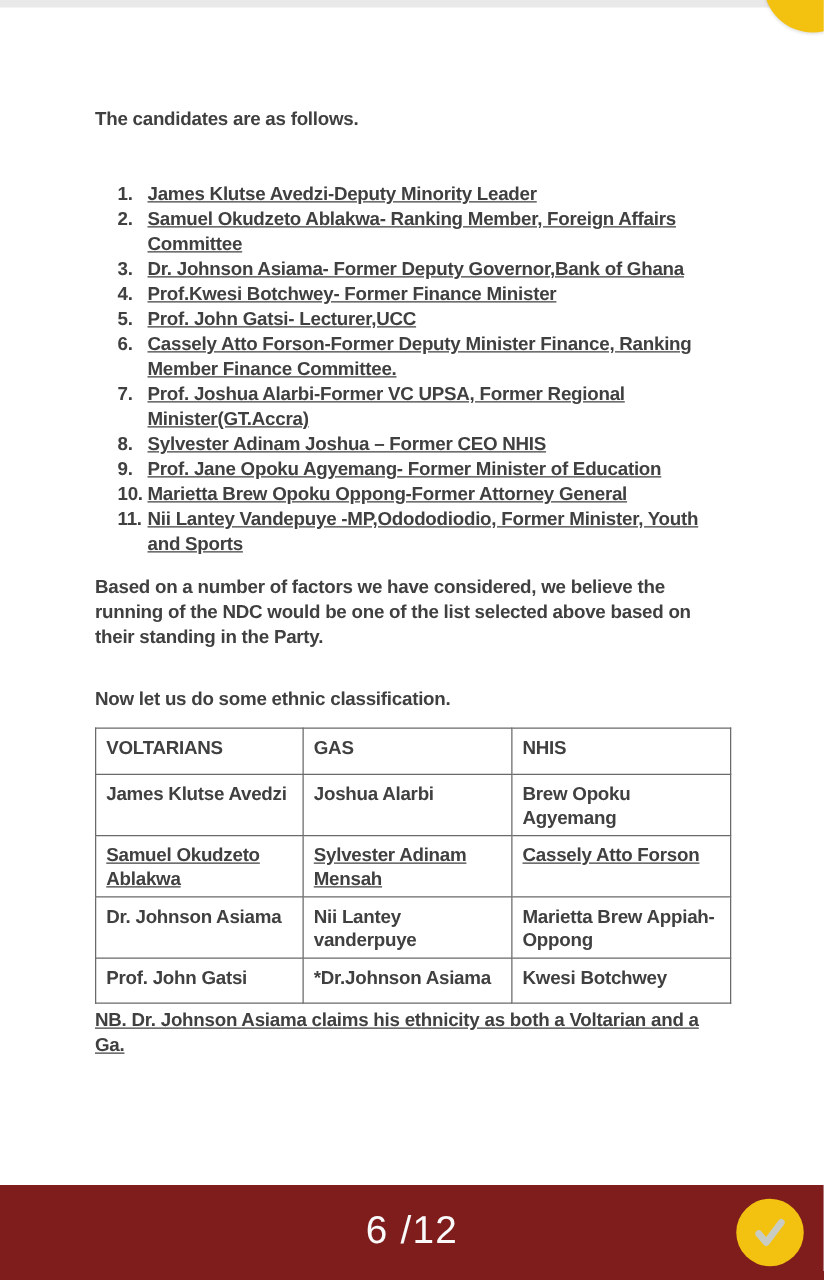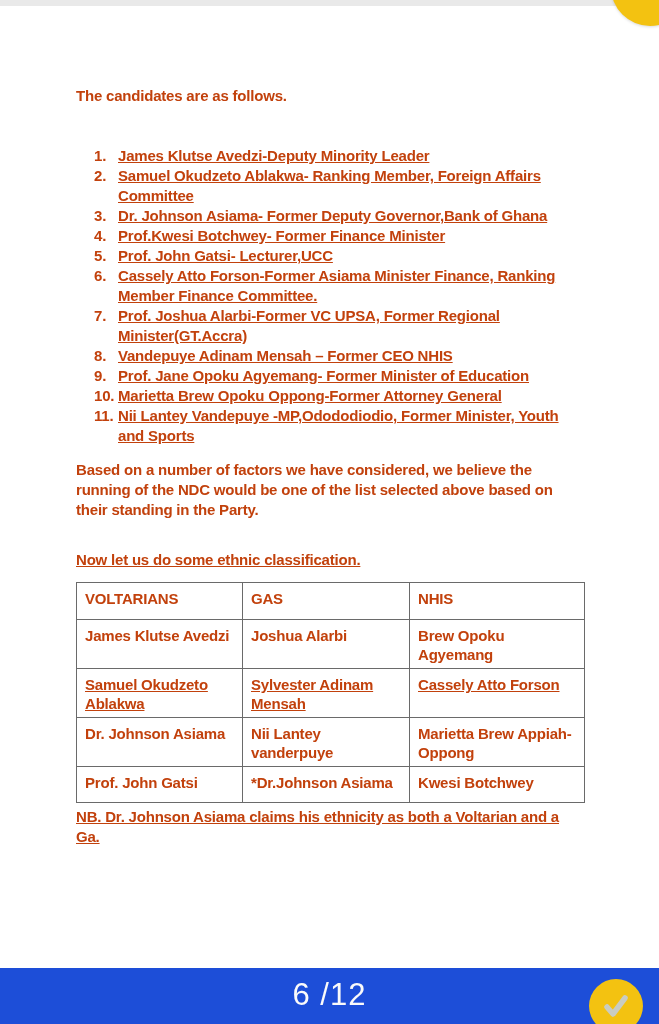--- a/index.html
+++ b/index.html
@@ -19,33 +19,33 @@
   .fab-top {
     position: absolute; left: 611px; top: -52px;
     width: 78px; height: 78px;
     border-radius: 50%;
     background: #F3C211;
     box-shadow: 0 1px 3px rgba(0,0,0,0.15);
   }
   .content {
     position: absolute; left: 76px; top: 86px;
     width: 510px;
-    color: #c2410c;
+    color: #404040;
     font-size: 15px;
     line-height: 20px;
     font-weight: 600;
     letter-spacing: -0.2px;
   }
   .intro { margin: 0 0 40px 0; }
   .clist { margin: 0; padding: 0; list-style: none; }
   .clist .li { display: flex; }
   .clist .num { flex: none; width: 24px; margin-left: 18px; }
   .clist .li-text { flex: 1; text-decoration: underline; }
   .para { margin: 14px 0 0 0; }
-  .ethnic-intro { margin: 30px 0 0 0; text-decoration: underline; }
+  .ethnic-intro { margin: 30px 0 0 0; }
   table.ethnic {
     border-collapse: collapse;
     margin-top: 12px;
     table-layout: fixed;
     width: 508px;
   }
   table.ethnic td, table.ethnic th {
     border: 1px solid #6a6a6a;
     vertical-align: top;
     text-align: left;
@@ -56,22 +56,22 @@
   }
   col.c1 { width: 166px; } col.c2 { width: 167px; } col.c3 { width: 175px; }
   tr.hdr    { height: 37px; }
   tr.r0     { height: 38px; }
   tr.r1     { height: 35px; text-decoration: underline; }
   tr.r2     { height: 34px; }
   tr.r3     { height: 36px; }
   .note { margin: 4px 0 0 0; text-decoration: underline; }
   .bottom-bar {
     position: absolute; left: 0; bottom: 0;
-    width: 659px; height: 56px;
-    background: #1d4ed8;
+    width: 659px; height: 76px;
+    background: #7f1d1d;
     text-decoration: underline;
   }
   .page-indicator {
     position: absolute; left: 0; top: 50%;
     width: 100%;
     transform: translateY(-54%);
     text-align: center;
     color: #fafafa;
     font-size: 31px;
     font-weight: 400;
@@ -114,29 +114,29 @@
     <div class="li">
         <span class="num">4.</span>
         <span class="li-text">Prof.Kwesi Botchwey- Former Finance Minister</span>
       </div>
     <div class="li">
         <span class="num">5.</span>
         <span class="li-text">Prof. John Gatsi- Lecturer,UCC</span>
       </div>
     <div class="li">
         <span class="num">6.</span>
-        <span class="li-text">Cassely Atto Forson-Former Asiama Minister Finance, Ranking Member Finance Committee.</span>
+        <span class="li-text">Cassely Atto Forson-Former Deputy Minister Finance, Ranking Member Finance Committee.</span>
       </div>
     <div class="li">
         <span class="num">7.</span>
         <span class="li-text">Prof. Joshua Alarbi-Former VC UPSA, Former Regional Minister(GT.Accra)</span>
       </div>
     <div class="li">
         <span class="num">8.</span>
-        <span class="li-text">Vandepuye Adinam Mensah – Former CEO NHIS</span>
+        <span class="li-text">Sylvester Adinam Joshua – Former CEO NHIS</span>
       </div>
     <div class="li">
         <span class="num">9.</span>
         <span class="li-text">Prof. Jane Opoku Agyemang- Former Minister of Education</span>
       </div>
     <div class="li">
         <span class="num">10.</span>
         <span class="li-text">Marietta Brew Opoku Oppong-Former Attorney General</span>
       </div>
     <div class="li">

